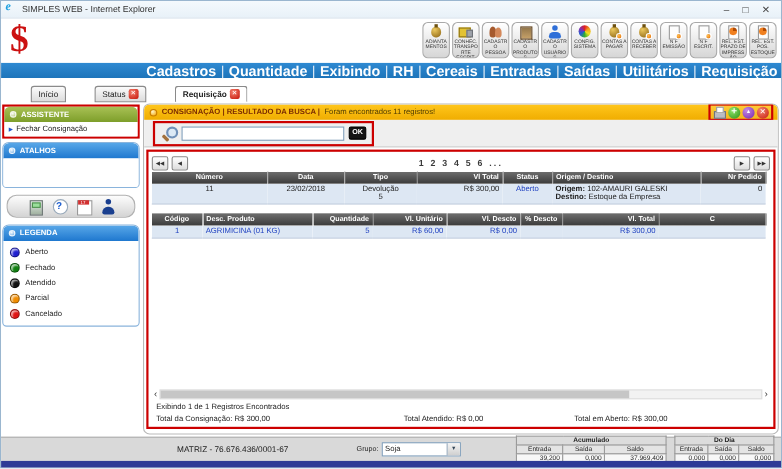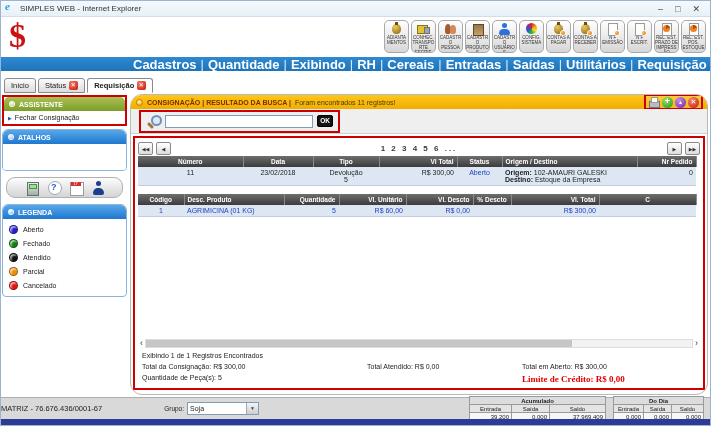--- a/index.html
+++ b/index.html
@@ -41,21 +41,21 @@
 
   
   .menubar { height:14px; background:linear-gradient(#2f8ad2,#1d74ba); display:flex; align-items:center; padding-left:132px; flex:0 0 auto; }
   .menu-item { color:#fff; font-size:13px; font-weight:bold; cursor:default;text-align:right; }
   .menu-item::after { content:"|"; font-weight:normal; margin:0 4px; color:#dce9f5; }
 
   .menu-gap { height:7px; background:#fff; flex:0 0 auto; }
 
   
   .tabsrow { height:16px; background:#fff; display:flex; gap:2px; padding-left:3px; flex:0 0 auto; }
-  .tab { height:15px; border:1px solid #8a8a8a; border-radius:3px 3px 0 0; background:linear-gradient(#fbfbfb,#dcdcdc); display:flex; align-items:center; gap:3px; padding:0 6px; font-size:7.5px; color:#222; }
+  .tab { height:15px; border:1px solid #8a8a8a; border-radius:3px 3px 0 0; background:linear-gradient(#fbfbfb,#dcdcdc); display:flex; align-items:center; gap:3px; padding:0 6px; font-size:7.5px; color:#222;margin-left:24px; }
   .tab.active { background:#fff; border-bottom-color:#fff; font-weight:bold; }
   .tab-close { width:9px; height:9px; border-radius:2px; background:radial-gradient(circle at 35% 30%,#f4806e,#c41206); position:relative; }
   .tab-close::before { content:"✕"; position:absolute; left:1.5px; top:-0.5px; font-size:6px; color:#fff; }
 
   
   .content { flex:1 1 auto; display:flex; background:#fff; min-height:0; }
 
   
   .sidebar { width:128px; flex:0 0 auto; padding:1px 2px 0 1px; }
   .assist-wrap { border:2px solid #cc0000; margin-bottom:3px; background:#fff; }
@@ -77,21 +77,21 @@
   .ic-cal::before { left:1px; top:1px; width:12px; height:12px; background:#fff; border:1px solid #999; }
   .ic-cal::after { content:"17"; left:2px; top:1px; width:10px; height:4px; background:#d23030; color:#fff; font-size:4px; line-height:4px; text-align:center; }
   .ic-psn::before { left:5px; top:0; width:5px; height:5px; border-radius:50%; background:#1a3f8f; }
   .ic-psn::after { left:2px; bottom:0; width:11px; height:7px; border-radius:5px 5px 2px 2px; background:#1a3f8f; }
   .legend-body { padding:3px 4px 4px 6px; }
   .legend-item { display:flex; align-items:center; gap:5px; height:14px; font-size:7px; color:#222; }
   .legend-dot { width:9px; height:9px; border-radius:50%; border:1px solid rgba(0,0,0,.35); box-shadow:inset 1.5px 1.5px 1.5px rgba(255,255,255,.65); }
 
   
   .main { flex:1 1 auto; padding:0 2px 2px 1px; min-width:0; }
-  .main-panel { height:100%; border:1px solid #b9b9b9; border-radius:12px; background:#fff; display:flex; flex-direction:column; overflow:hidden; }
+  .main-panel { height:100%; border:1px solid #b9b9b9; border-radius:6px; background:#fff; display:flex; flex-direction:column; overflow:hidden; }
   .yellow-bar { height:14px; background:linear-gradient(#ffc61c,#f0ad00); display:flex; align-items:center; gap:4px; padding:0 4px 0 5px; flex:0 0 auto; }
   .yb-bullet { width:7px; height:7px; border-radius:50%; background:radial-gradient(circle at 35% 30%,#fff3c4,#f0a400); border:1px solid #c87c00; }
   .yb-strong { font-size:7px; font-weight:bold; color:#7c2d00; }
   .yb-msg { font-size:7px; color:#4d3a00; }
   .yb-actions { margin-left:auto; display:flex; align-items:center; gap:2px; border:2px solid #cc0000; padding:0 2px; background:rgba(255,255,255,.12); }
   .ic-print { width:12px; height:12px; position:relative; }
   .ic-print::before { content:""; position:absolute; left:1px; top:5px; width:9px; height:5px; background:#b9bcc4; border:1px solid #70747c; }
   .ic-print::after { content:""; position:absolute; left:3px; top:1px; width:5px; height:4px; background:#fff; border:1px solid #999; }
   .btn-circle { width:11px; height:11px; border-radius:50%; position:relative; }
   .btn-circle::before { position:absolute; width:100%; text-align:center; color:#fff; font-weight:bold; }
@@ -131,21 +131,21 @@
   .exibindo { font-size:7px; color:#222; padding:3px 2px 1px 4px; flex:0 0 auto; }
   .totais { display:flex; flex:0 0 auto; padding:3px 2px 1px 4px; }
   .totais .c1 { width:225px; } .totais .c2 { width:155px; } .totais .c3 { flex:1; }
   .totais span { font-size:7px; color:#222; }
   .bottomrow { display:flex; flex:0 0 auto; padding:3px 2px 2px 4px; }
   .bottomrow .c1 { width:225px; font-size:7px; color:#222; } .bottomrow .c2 { width:155px; }
   .limite { font:bold 9px "Liberation Serif",serif; color:#e00000; }
 
   
   .statusbar { height:22px; background:#d9d9d9; border-top:1px solid #aeaeae; display:flex; align-items:center; flex:0 0 auto; }
-  .company { font-size:7.5px; color:#222; }
+  .company { margin-left:160px; font-size:7.5px; color:#222; }
   .grupo { margin-left:62px; display:flex; align-items:center; gap:3px; }
   .grupo-label { font-size:6.5px; color:#222; }
   .grupo-select { width:72px; height:13px; border:1px solid #7f9db9; background:#fff; display:flex; align-items:center; }
   .grupo-value { flex:1; font-size:7px; padding-left:2px; }
   .grupo-arrow { width:12px; height:11px; background:linear-gradient(#f4f4f4,#cfcfcf); border-left:1px solid #9ab; font-size:5px; text-align:center; line-height:11px; color:#345; }
   .mini-tables { margin-left:auto; margin-right:6px; display:flex; gap:7px; }
   .mini { border-collapse:collapse; table-layout:fixed; width:auto; }
   .mini th,.mini td { border:1px solid #9a9a9a; font-size:6px; padding:0.5px 2px; background:#ececec; color:#222; font-weight:normal; white-space:nowrap; }
   .mini .grp { background:#dcdcdc; text-align:center; font-weight:bold; }
   .mini .hd { background:#e4e4e4; text-align:center; }
@@ -436,25 +436,20 @@
           </div>
 
           <div class="exibindo">Exibindo 1 de 1 Registros Encontrados</div>
 
           <div class="totais">
             <span class="c1">Total da Consignação: R$ 300,00</span>
             <span class="c2">Total Atendido: R$ 0,00</span>
             <span class="c3">Total em Aberto: R$ 300,00</span>
           </div>
 
-          <div class="bottomrow">
-            <span class="c1">Quantidade de Peça(s): 5</span>
-            <span class="c2"></span>
-            <span class="limite">Limite de Crédito: R$ 0,00</span>
-          </div>
         </div>
       </div>
     </div>
   </div>
 
   <div class="statusbar">
     <span class="company">MATRIZ - 76.676.436/0001-67</span>
     <span class="grupo">
       <span class="grupo-label">Grupo:</span>
       <span class="grupo-select">

